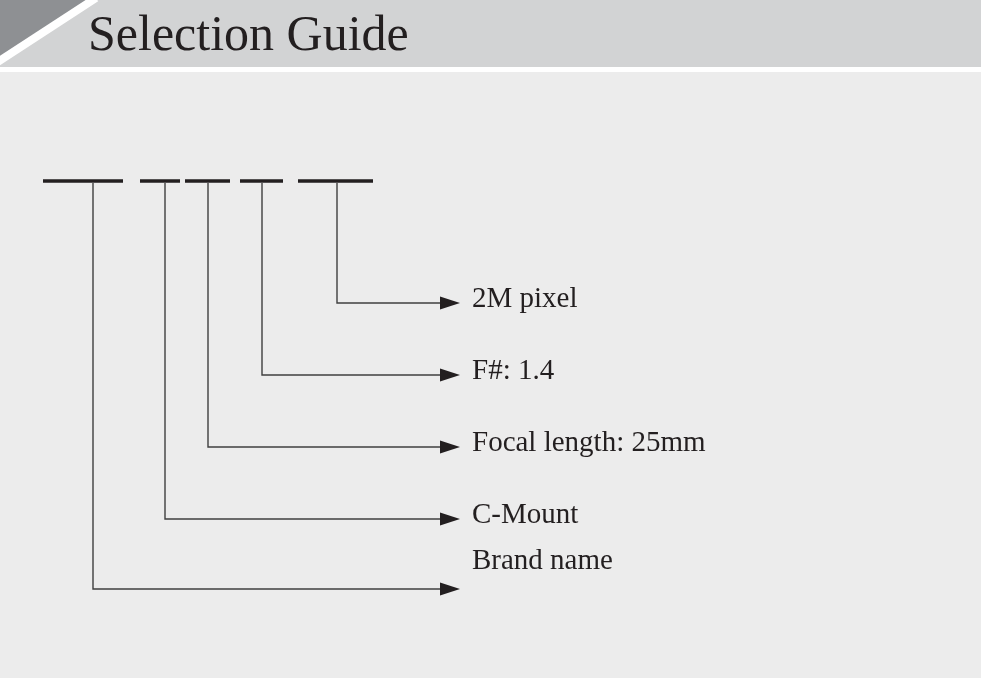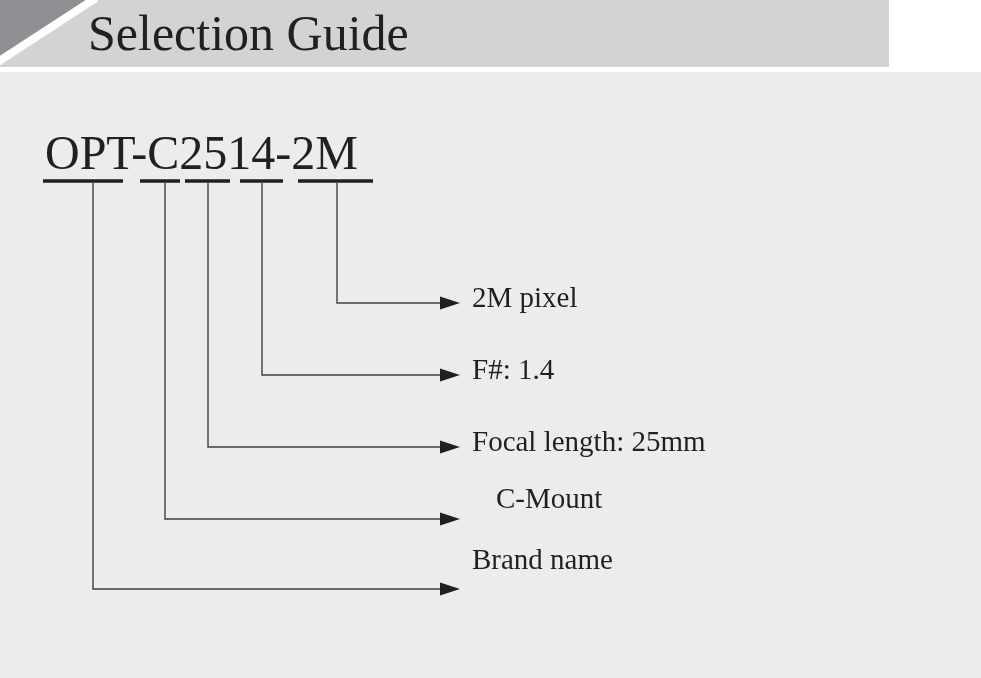--- a/index.html
+++ b/index.html
@@ -9,21 +9,21 @@
     height: 678px;
     background: #ffffff;
     overflow: hidden;
     font-family: "Liberation Serif", "DejaVu Serif", serif;
     color: #231f20;
   }
   
   .header-band {
     position: absolute;
     left: 0; top: 0;
-    width: 889px; height: 67px;
+    width: 981px; height: 67px;
     background: #d2d3d4;
   }
   .corner-decor {
     position: absolute;
     left: 0; top: 0;
     width: 110px; height: 67px;
     display: block;
   }
   .header-title {
     position: absolute;
@@ -60,39 +60,38 @@
     position: absolute;
     left: 472px;
     font-size: 29px;
     line-height: 43px;
     white-space: nowrap;
     color: #231f20;
   }
   .label-pixel  { top: 276px; }
   .label-fnum   { top: 348px; }
   .label-focal  { top: 420px; text-align: right; }
-  .label-mount  { top: 477px; margin-left: 24px; }
+  .label-mount  { top: 492px; }
   .label-brand  { top: 538px; }
 </style>
 </head>
 <body>
 
 <div class="page">
 
   <div class="header-band">
     <svg class="corner-decor" viewBox="0 0 110 67" width="110" height="67">
       <polygon points="0,0 88,0 0,57" fill="#8e9093"></polygon>
       <line x1="-4" y1="63" x2="96" y2="-2" stroke="#ffffff" stroke-width="8"></line>
     </svg>
     <div class="header-title">Selection Guide</div>
   </div>
 
   <div class="content-band"></div>
 
-  <div class="model-code">OPT-C2514-2M</div>
 
   <svg class="diagram-lines" viewBox="0 0 981 678" width="981" height="678">
 
     <g stroke="#231f20" stroke-width="3.5">
       <line x1="43" y1="181" x2="123" y2="181"></line>
       <line x1="140" y1="181" x2="180" y2="181"></line>
       <line x1="185" y1="181" x2="230" y2="181"></line>
       <line x1="240" y1="181" x2="283" y2="181"></line>
       <line x1="298" y1="181" x2="373" y2="181"></line>
     </g>

